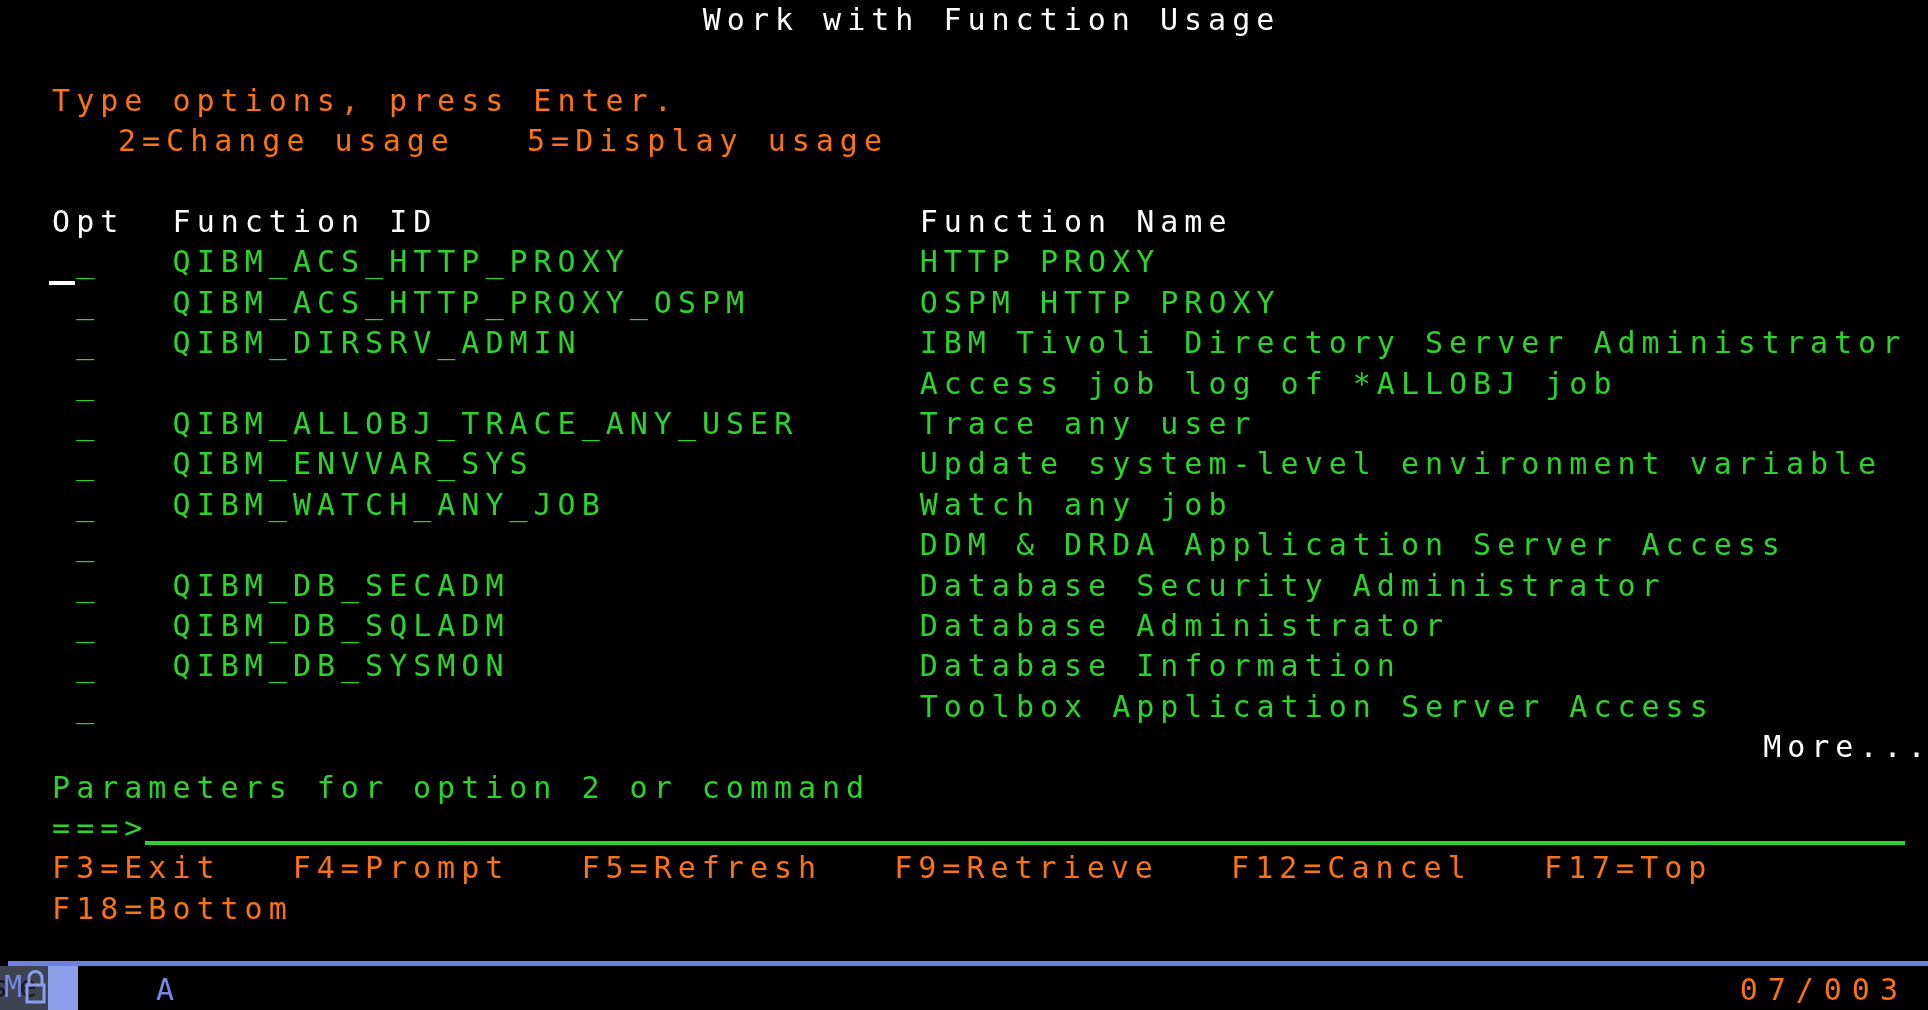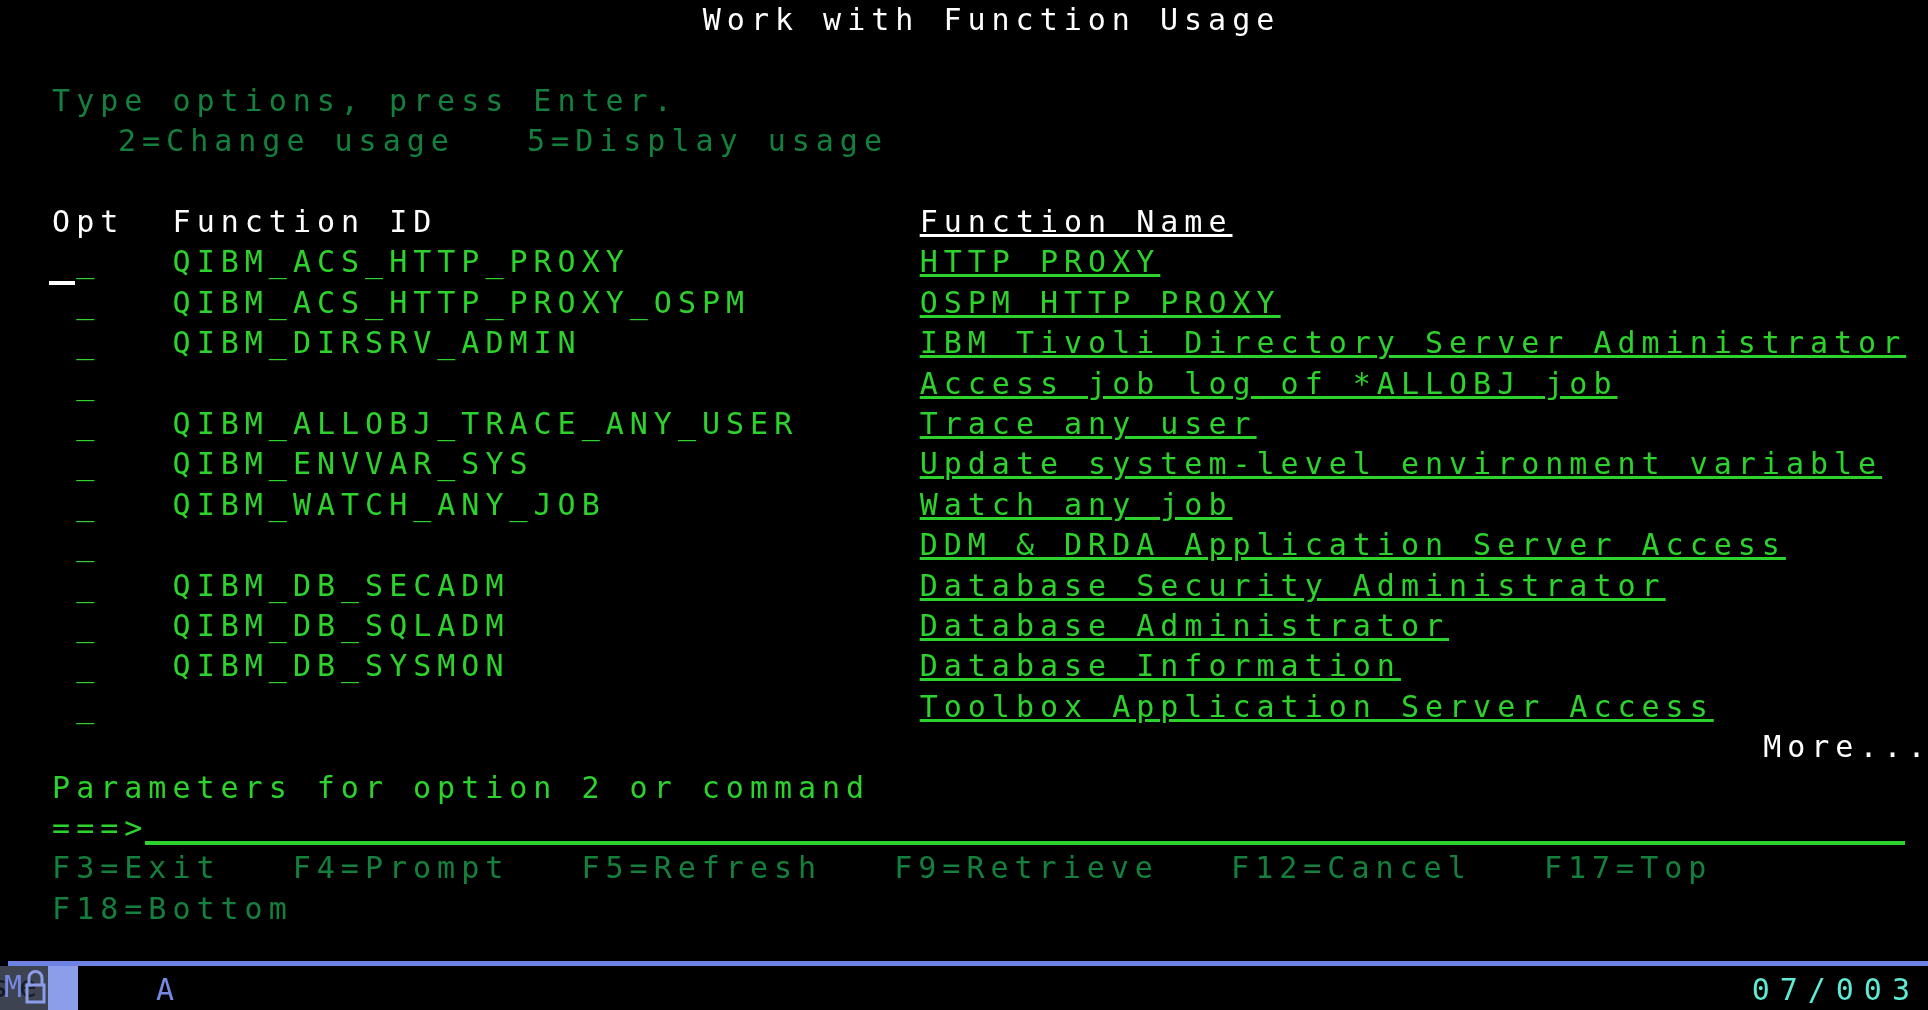--- a/index.html
+++ b/index.html
@@ -9,25 +9,25 @@
     background:#000;
     overflow:hidden;
     font-family:"DejaVu Sans Mono",monospace;
     font-size:30px;
     letter-spacing:6px;
     color:#2dd22d;
   }
   .line{position:absolute;left:0;width:100%;height:41px;line-height:40.4px;white-space:pre;margin-left:28px;}
   .line > span{position:absolute;top:0;white-space:pre;}
   .green{color:#2dd22d;}
-  .blue{color:#15803d;}
+  .blue{color:#f97316;}
   .white{color:#ffffff;}
   .c-opt{left:48.2px;}
   .c-id{left:144.6px;}
-  .c-name{left:891.7px;text-decoration:underline;}
+  .c-name{left:891.7px;}
   .c1{left:24.1px;}
   .c3{left:90px;}
   .c28{left:674.8px;}
   .c72{left:1735.2px;}
   
   #command-input{
     position:absolute;left:144.6px;top:808px;width:1760px;height:33px;
     border-bottom:4px solid #2dd22d;
   }
   
@@ -44,21 +44,21 @@
   #oia-status-box span{position:absolute;top:0;line-height:42px;letter-spacing:0;}
   #oia-ind-s{left:-10px;color:#14171f;}
   #oia-ind-m{left:4px;color:#7589e4;}
   #oia-ind-e{left:19px;color:#1a1e28;}
   #oia-lock{position:absolute;left:23px;top:2px;}
   #oia-cursor-block{
     position:absolute;left:48px;top:966px;width:30px;height:44px;background:#8c9ee9;
   }
   #oia-row{position:absolute;left:0;top:969px;width:100%;height:41px;line-height:41px;}
   #kb-shift{position:absolute;left:156px;top:0;color:#7589e4;}
-  #cursor-pos{position:absolute;right:8px;top:0;color:#5eead4;letter-spacing:10px;}
+  #cursor-pos{position:absolute;right:20px;top:0;color:#f97316;letter-spacing:10px;}
 </style>
 </head>
 <body>
 
 <div id="terminal">
 
   <div class="line" style="top:0px">
     <span class="white c28">Work with Function Usage</span>
   </div>
 

